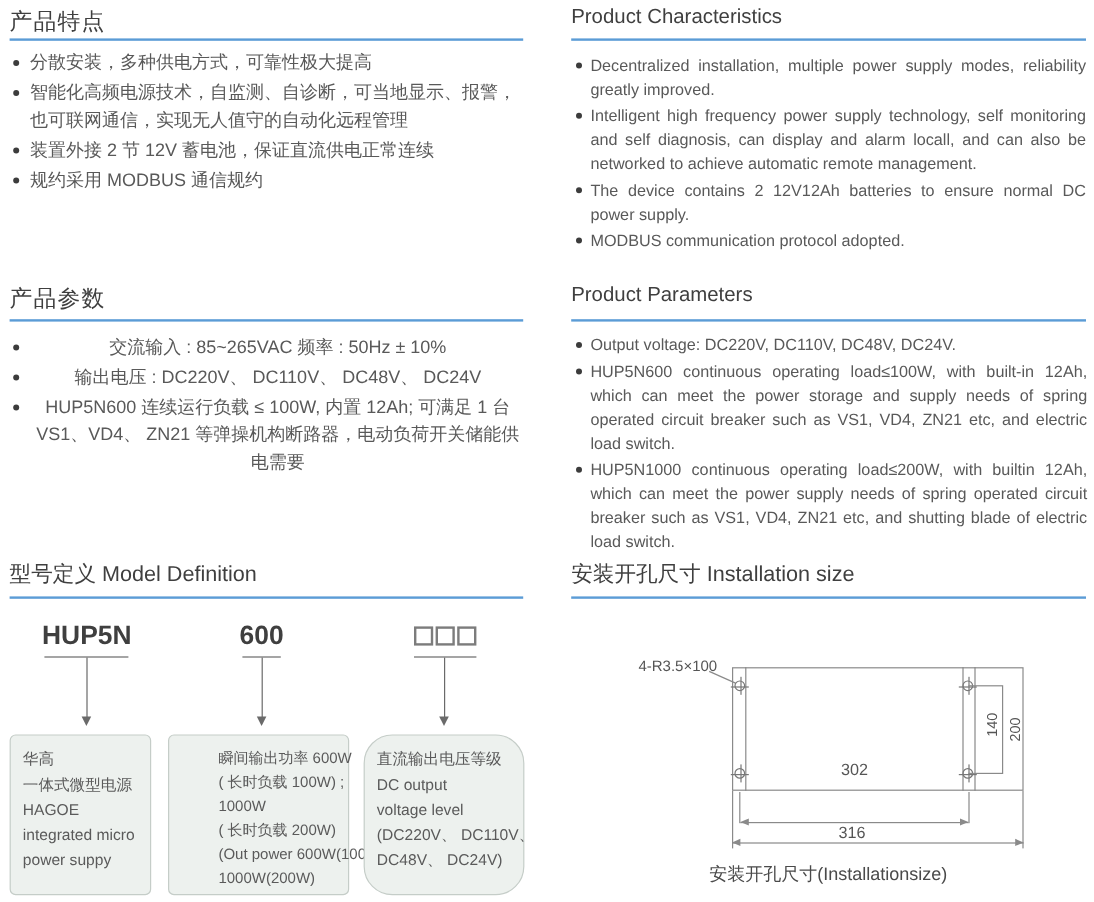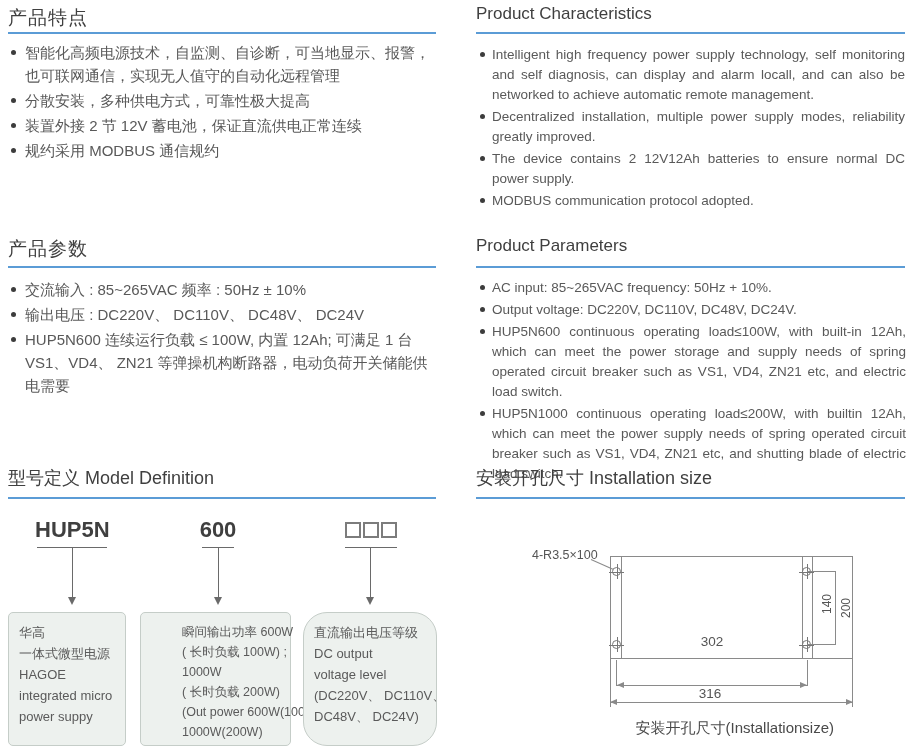--- a/index.html
+++ b/index.html
@@ -41,39 +41,39 @@
   .hole::before { content:""; position:absolute; left:-4px; right:-4px; top:50%; height:1px; background:#777; }
   .hole::after  { content:""; position:absolute; top:-4px; bottom:-4px; left:50%; width:1px; background:#777; }
   .dtext { position:absolute; color:#555; font-size:13.5px; text-align:center; }
   .dtext-rot { position:absolute; color:#555; font-size:12px; width:30px; height:14px; text-align:center;
                transform:rotate(-90deg); }
   .dlabel { position:absolute; color:#555; font-size:12.5px; white-space:nowrap; }
   .leader { position:absolute; height:1px; background:#8a8a8a; transform-origin:left center; }
   .dim-arr { position:absolute; width:0; height:0; }
   .dim-arr.left  { border-right:7px solid #8a8a8a; border-top:3px solid transparent; border-bottom:3px solid transparent; }
   .dim-arr.right { border-left:7px solid #8a8a8a;  border-top:3px solid transparent; border-bottom:3px solid transparent; }
-  .dcaption { position:absolute; color:#4a4a4a; font-size:15px; text-align:right; }
+  .dcaption { position:absolute; color:#4a4a4a; font-size:15px; text-align:left; }
 </style>
 </head>
 <body>
 
 <div class="page">
 
   <div class="heading h-cn" style="left:8px; top:5px;">产品特点</div>
   <div class="divider" style="left:8px; top:32px; width:428px;"></div>
   <ul class="blist cn" style="left:8px; top:41px; width:428px;">
+    <li>分散安装，多种供电方式，可靠性极大提高</li>
     <li>智能化高频电源技术，自监测、自诊断，可当地显示、报警，也可联网通信，实现无人值守的自动化远程管理</li>
-    <li>分散安装，多种供电方式，可靠性极大提高</li>
     <li>装置外接 2 节 12V 蓄电池，保证直流供电正常连续</li>
     <li>规约采用 MODBUS 通信规约</li>
   </ul>
 
   <div class="heading h-cn" style="left:8px; top:236px;">产品参数</div>
   <div class="divider" style="left:8px; top:266px; width:428px;"></div>
-  <ul class="blist cn" style="left:8px; top:278px; width:430px;">
+  <ul class="blist cn" style="left:8px; top:278px; width:430px;text-align:center;">
     <li>交流输入 : 85~265VAC 频率 : 50Hz ± 10%</li>
     <li>输出电压 : DC220V、 DC110V、 DC48V、 DC24V</li>
     <li>HUP5N600 连续运行负载 ≤ 100W, 内置 12Ah; 可满足 1 台 VS1、VD4、 ZN21 等弹操机构断路器，电动负荷开关储能供电需要</li>
   </ul>
 
   <div class="heading h-mix" style="left:8px; top:466px;">型号定义 Model Definition</div>
   <div class="divider" style="left:8px; top:497px; width:428px;"></div>
 
   <div class="mcode" style="left:35px; width:74px;">HUP5N</div>
   <div class="mcode" style="left:197px; width:42px;">600</div>
@@ -111,30 +111,29 @@
     <div class="bl">直流输出电压等级</div>
     <div class="bl">DC output</div>
     <div class="bl">voltage level</div>
     <div class="bl">(DC220V、 DC110V、</div>
     <div class="bl">DC48V、 DC24V)</div>
   </div>
 
   <div class="heading h-en" style="left:476px; top:4px;">Product Characteristics</div>
   <div class="divider" style="left:476px; top:32px; width:429px;"></div>
   <ul class="blist en" style="left:476px; top:45px; width:429px;">
+    <li>Decentralized installation, multiple power supply modes, reliability greatly improved.</li>
     <li>Intelligent high frequency power supply technology, self monitoring and self diagnosis, can display and alarm locall, and can also be networked to achieve automatic remote management.</li>
-    <li>Decentralized installation, multiple power supply modes, reliability greatly improved.</li>
     <li>The device contains 2 12V12Ah batteries to ensure normal DC power supply.</li>
     <li>MODBUS communication protocol adopted.</li>
   </ul>
 
   <div class="heading h-en" style="left:476px; top:236px;">Product Parameters</div>
   <div class="divider" style="left:476px; top:266px; width:429px;"></div>
   <ul class="blist en" style="left:476px; top:278px; width:430px;">
-    <li>AC input: 85~265VAC frequency: 50Hz + 10%.</li>
     <li>Output voltage: DC220V, DC110V, DC48V, DC24V.</li>
     <li>HUP5N600 continuous operating load≤100W, with built-in 12Ah, which can meet the power storage and supply needs of spring operated circuit breaker such as VS1, VD4, ZN21 etc, and electric load switch.</li>
     <li>HUP5N1000 continuous operating load≤200W, with builtin 12Ah, which can meet the power supply needs of spring operated circuit breaker such as VS1, VD4, ZN21 etc, and shutting blade of electric load switch.</li>
   </ul>
 
   <div class="heading h-mix" style="left:476px; top:466px;">安装开孔尺寸 Installation size</div>
   <div class="divider" style="left:476px; top:497px; width:429px;"></div>
 
   <div class="dlabel" style="left:532px; top:548px;">4-R3.5×100</div>
   <div class="leader" style="left:591px; top:559px; width:24px; transform:rotate(24deg);"></div>

